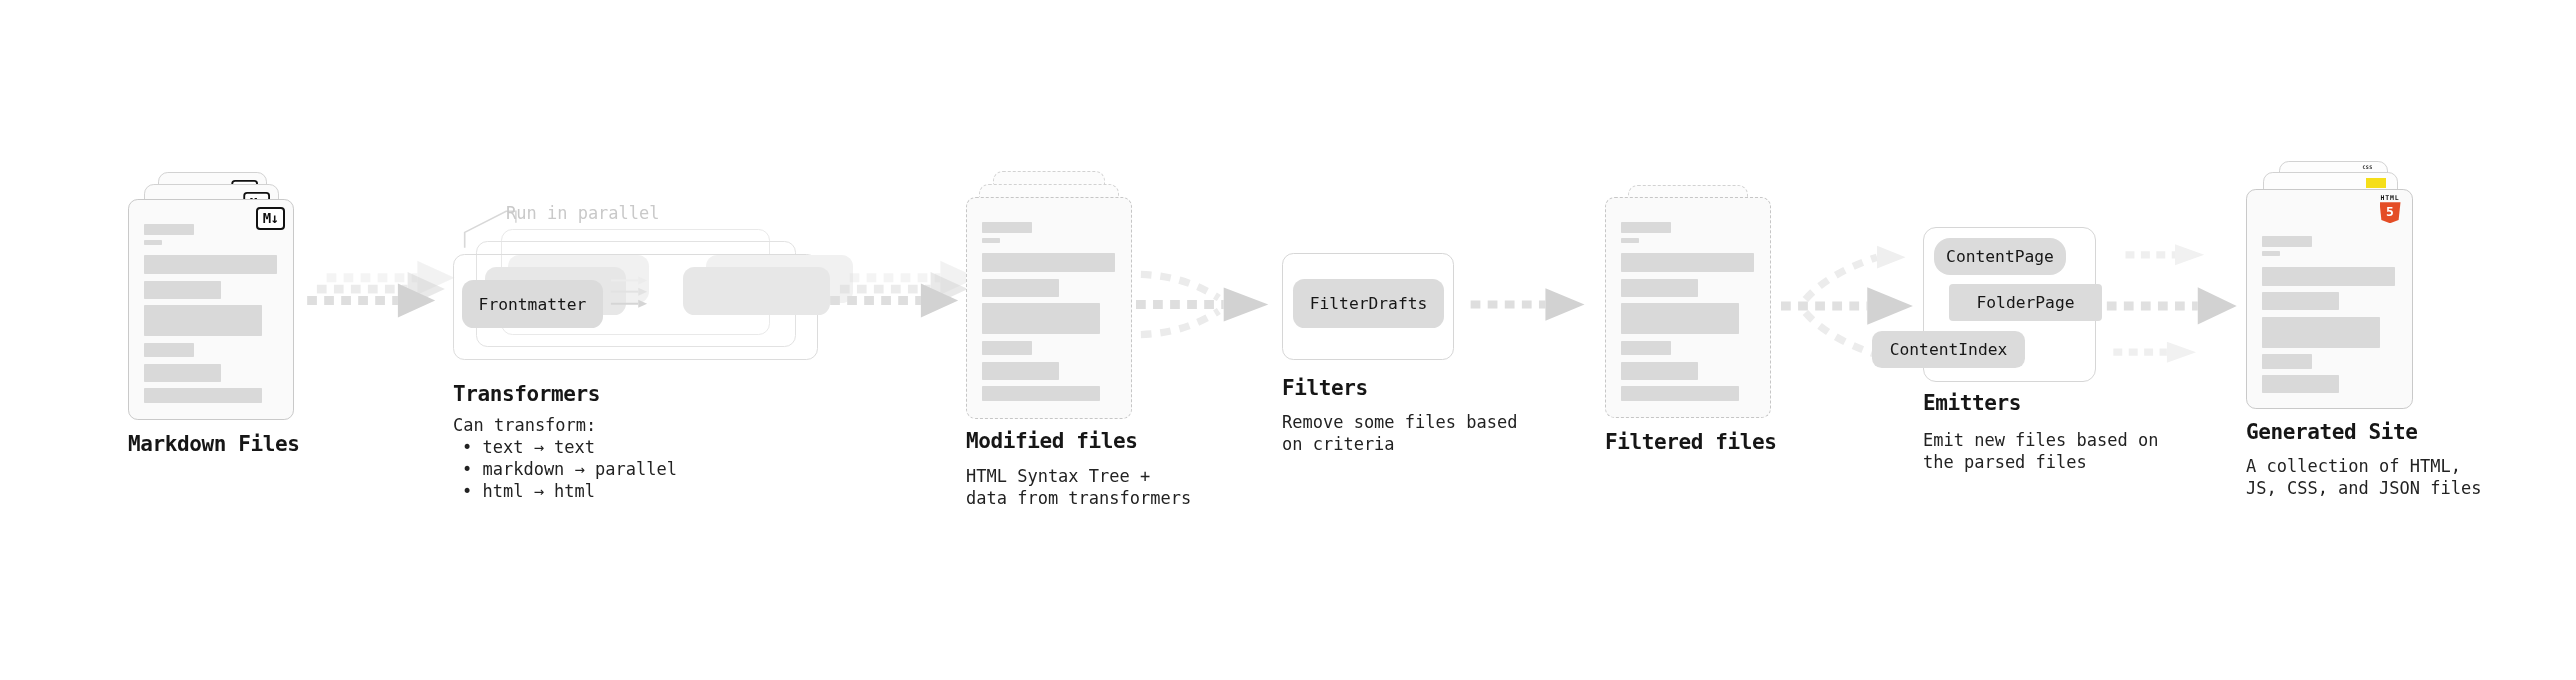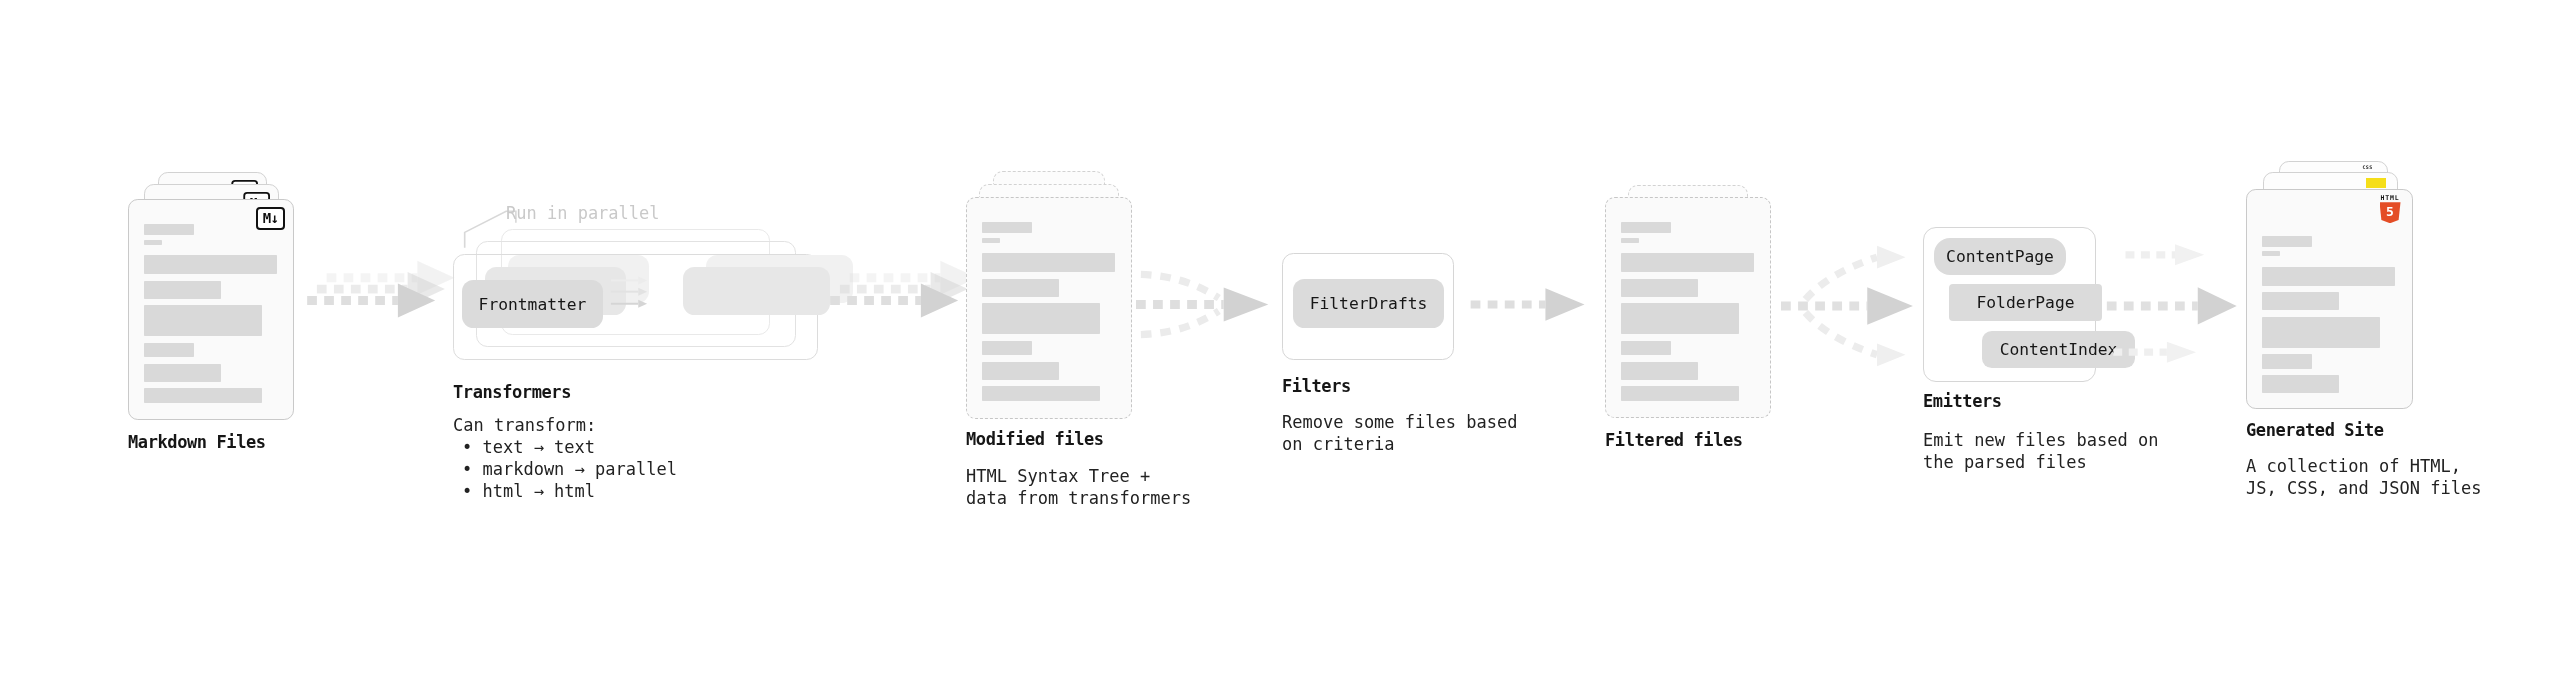--- a/index.html
+++ b/index.html
@@ -34,21 +34,21 @@
   .frame{position:absolute;border:1.6px solid #dcdcdc;border-radius:11.4px;box-sizing:border-box;background:transparent;}
   .frame.solid{background:#ffffff;border-color:#d6d6d6;}
 
   
   .pill{position:absolute;background:#dbdbdb;border-radius:11.4px;color:#161616;
         font-size:16.3px;display:flex;align-items:center;justify-content:center;box-sizing:border-box;}
   .pill.ghost1{background:#e7e7e7;}
   .pill.ghost2{background:#f1f1f1;}
 
   
-  .title{position:absolute;font-size:17px;font-weight:700;color:#161616;letter-spacing:-0.4px;white-space:nowrap;}
+  .title{position:absolute;font-size:21px;font-weight:700;color:#161616;letter-spacing:-0.4px;white-space:nowrap;}
   .desc{position:absolute;font-size:17px;color:#222;line-height:22px;white-space:nowrap;}
   .annotation{position:absolute;font-size:17px;color:#c9c9c9;white-space:nowrap;}
 
   svg{position:absolute;overflow:visible;}
 </style>
 </head>
 <body>
 
 <div class="canvas">
 
@@ -202,21 +202,21 @@
     <polygon points="118,12 153,26 118,40" fill="#efefef"></polygon>
     <path d="M30,94 Q58,126 118,146" fill="none" stroke="#ececec" stroke-width="9" stroke-dasharray="13 11"></path>
     <polygon points="118,132 153,146 118,160" fill="#efefef"></polygon>
     <line x1="0" y1="86" x2="106" y2="86" stroke="#e0e0e0" stroke-width="11" stroke-dasharray="12 9"></line>
     <polygon points="106,63 162,86 106,109" fill="#d2d2d2"></polygon>
   </svg>
 
   <div class="frame solid" style="left:1923px;top:227px;width:173px;height:155px;border-radius:13px;"></div>
   <div class="pill" style="left:1934px;top:238px;width:132px;height:37px;border-radius:16px;">ContentPage</div>
   <div class="pill" style="left:1934px;top:284px;width:153px;height:37px;border-radius:4px;margin-left:15px;">FolderPage</div>
-  <div class="pill" style="left:1982px;top:331px;width:153px;height:37px;border-radius:9.8px;">ContentIndex</div>
+  <div class="pill" style="left:1872px;top:331px;width:153px;height:37px;border-radius:9.8px;">ContentIndex</div>
   <div class="title" style="left:1923px;top:391px;">Emitters</div>
   <div class="desc" style="left:1923px;top:429px;">
     <div>Emit new files based on</div>
     <div>the parsed files</div>
   </div>
 
   <svg style="left:2105px;top:241px;" width="140" height="125" viewBox="0 0 172 154">
     <g>
       <line x1="25" y1="17" x2="86" y2="17" stroke="#efefef" stroke-width="9" stroke-dasharray="11 8"></line>
       <polygon points="86,4 122,17 86,30" fill="#f1f1f1"></polygon>

